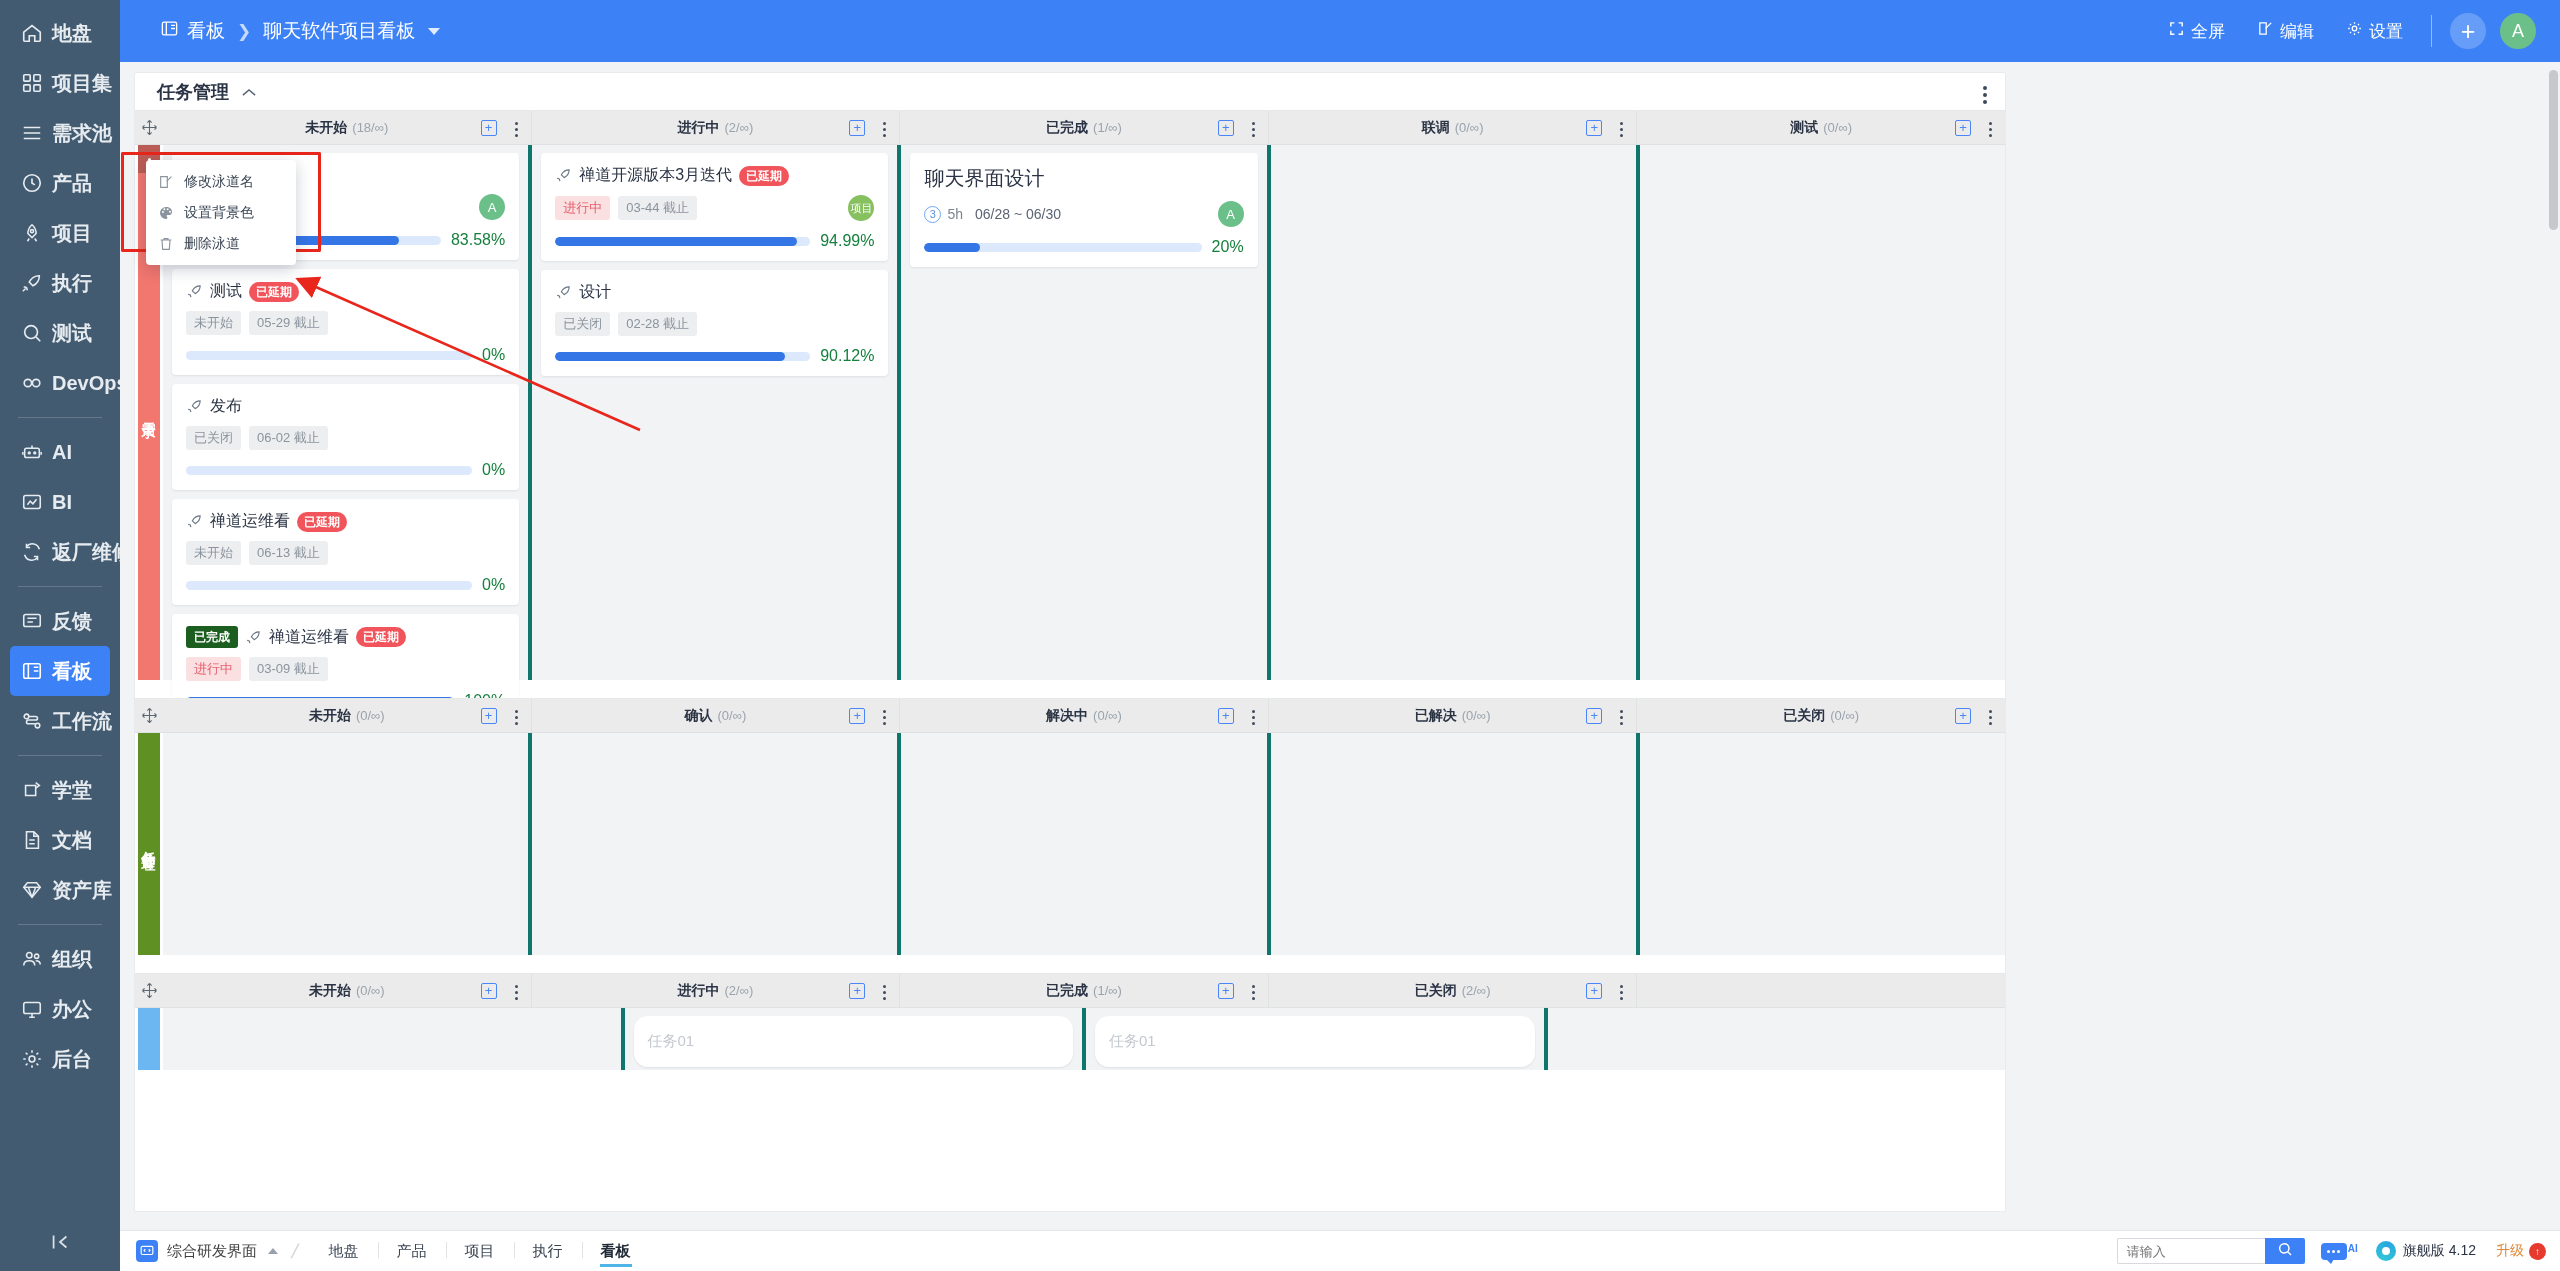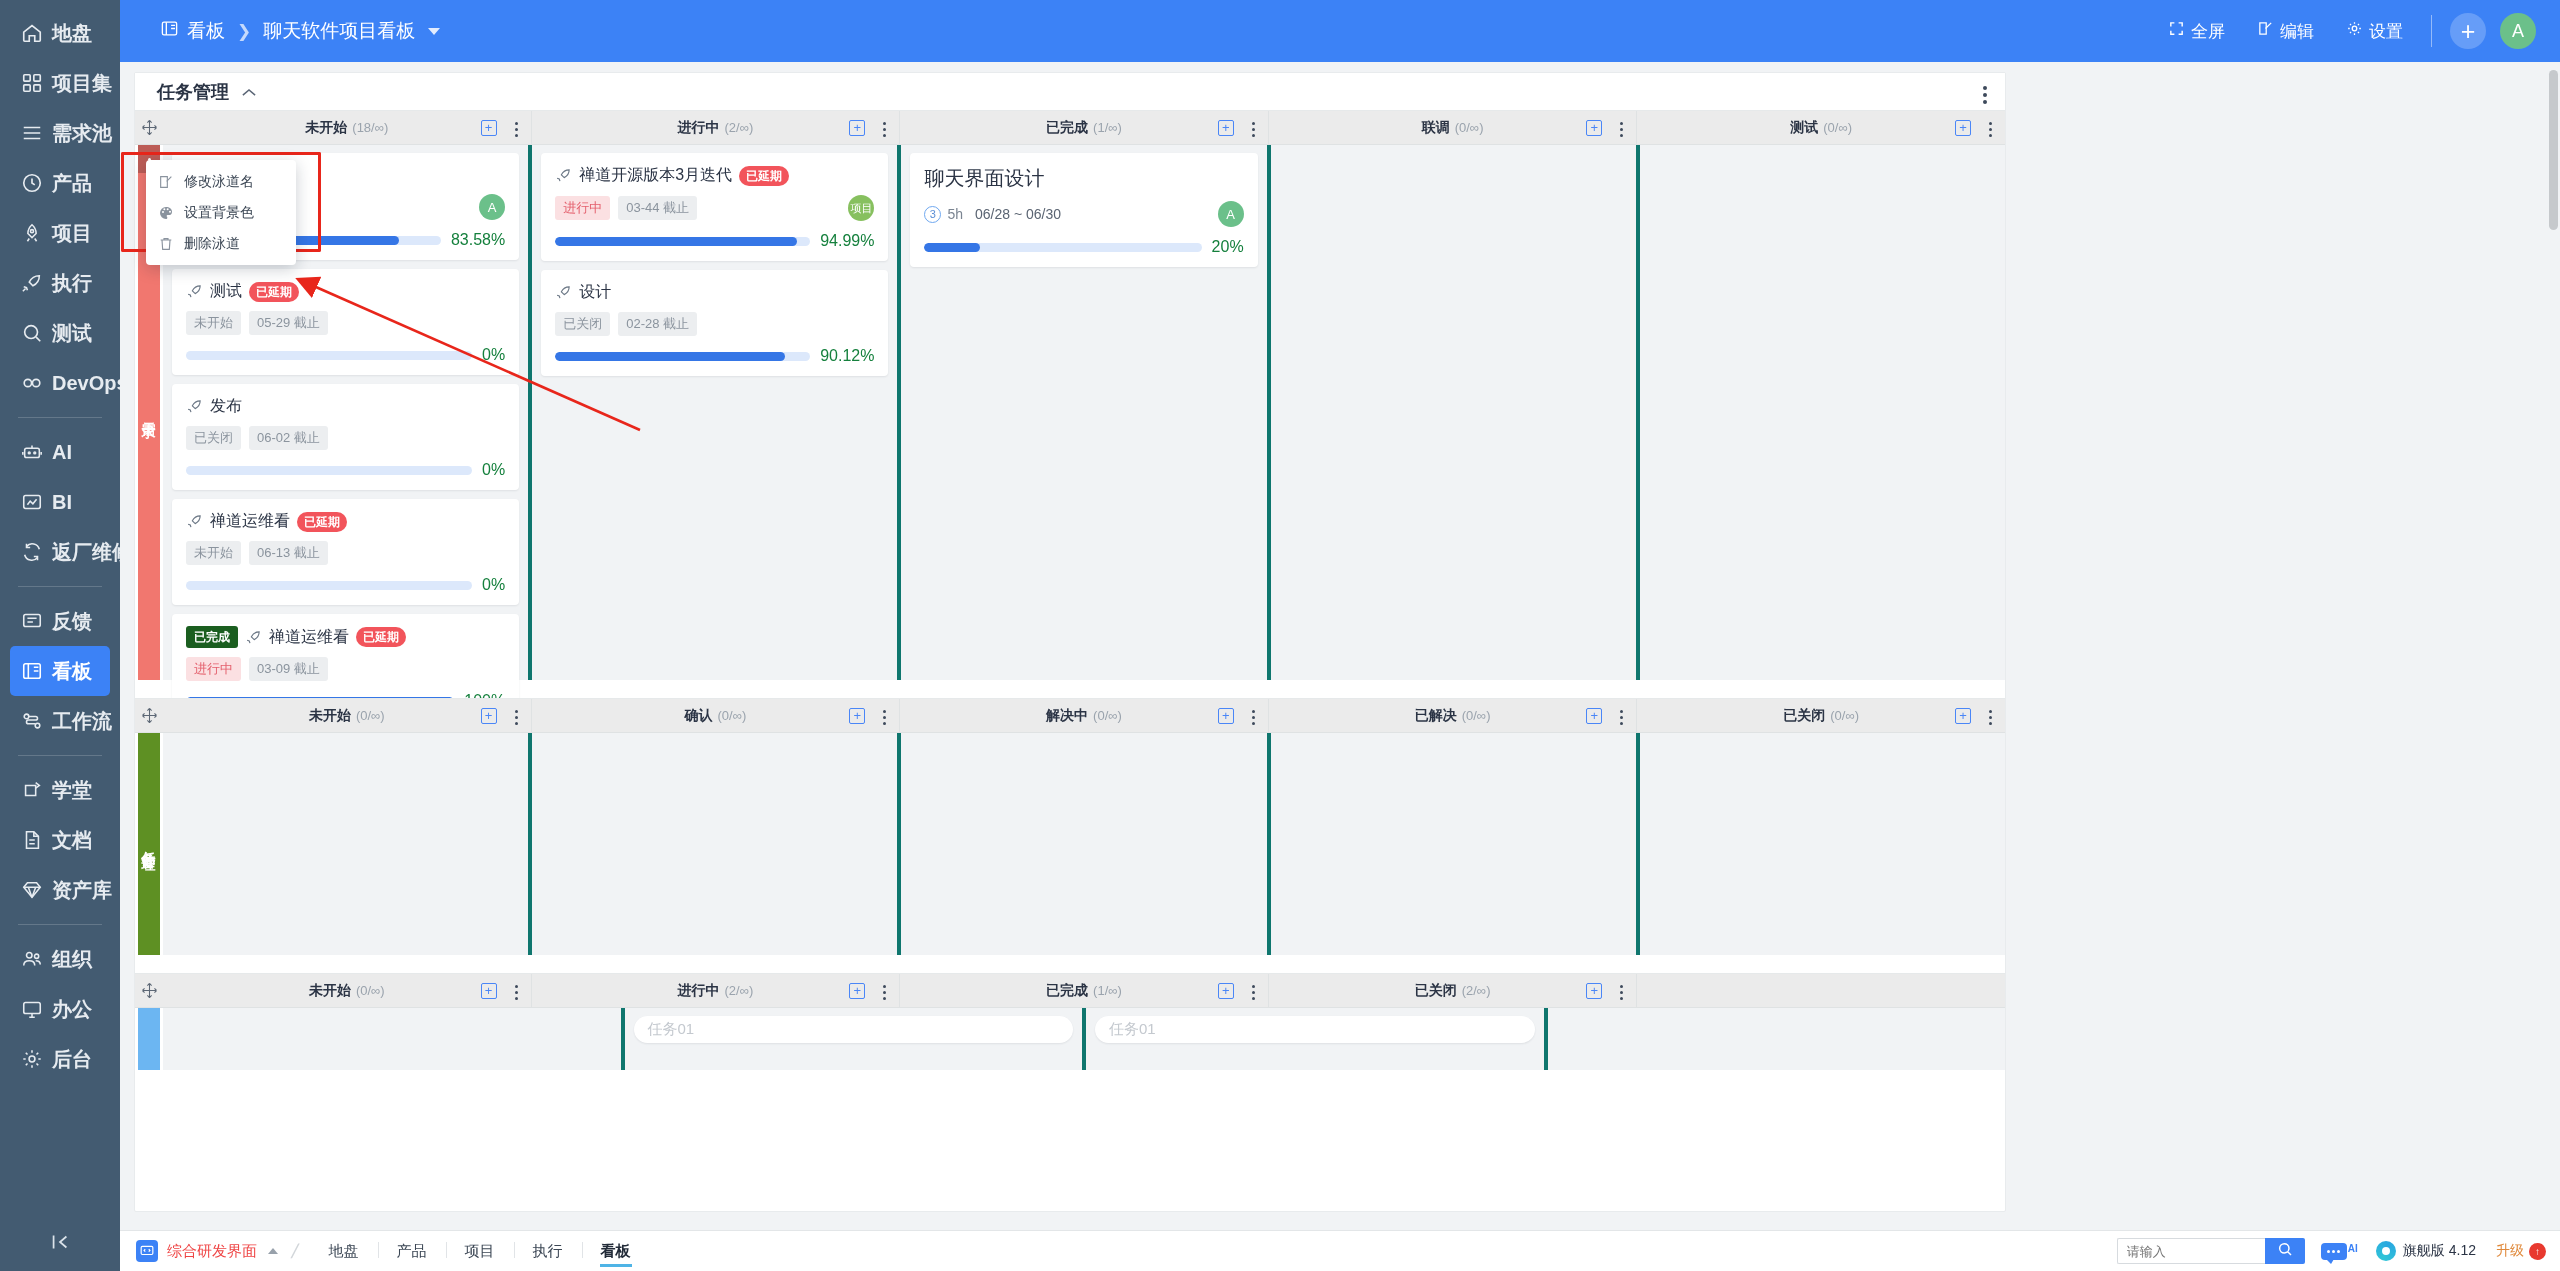--- a/index.html
+++ b/index.html
@@ -171,21 +171,21 @@
     width:26px;height:26px;border-radius:50%;background:#6bc08a;color:#fff;
     display:flex;align-items:center;justify-content:center;font-size:13px;
     margin-left:auto;
   }
   .avatar-sm.proj { background:#87c05f; font-size:11px; }
   .card-row3 { display:flex; align-items:center; gap:10px; margin-top: 11px; }
   .bar { flex:1 1 auto; height:9px; border-radius:5px; background:#dce8fb; overflow:hidden; }
   .bar > div { height:100%; background:#3576e6; border-radius:5px; }
   .pct { font-size:16px; color:#15803d; white-space:nowrap; }
   .card-blank { background:#fff; border-radius:14px; box-shadow:0 1px 2px rgba(30,40,60,.09);
-    padding: 4px 14px; margin-bottom:9px; }
+    padding: 16px 14px; margin-bottom:9px; }
   .card-blank .ph { font-size:15px; color:#c4c9cf; }
   .hours { display:flex; align-items:center; gap:6px; font-size:14px; color:#7b8592; }
   .hcircle {
     width:17px;height:17px;border-radius:50%;border:1px solid #6fa8f0; color:#5b8fd6;
     font-size:11px; display:flex; align-items:center; justify-content:center;
   }
 
   
   .ctx-highlight {
     position:absolute; left: 121px; top: 152px; width: 200px; height: 100px;
@@ -214,21 +214,21 @@
   
   .bottombar {
     height: 41px; flex:0 0 41px; background:#fff; border-top:1px solid #e3e6e8;
     display:flex; align-items:center; padding: 0 14px 0 16px;
   }
   .bb-app { display:flex; align-items:center; gap:9px; }
   .bb-logo {
     width:22px;height:22px;border-radius:4px;background:#3c82f6;color:#fff;
     display:flex;align-items:center;justify-content:center;font-size:11px;
   }
-  .bb-appname { font-size:15px; color:#ef4444; }
+  .bb-appname { font-size:15px; color:#404040; }
   .caret-up-sm { width:0;height:0;border-left:5px solid transparent;border-right:5px solid transparent;
     border-bottom:6px solid #98a1ab; margin-left:2px; }
   .bb-slash { margin: 0 12px 0 14px; color:#d2d6da; font-size:20px; transform: skewX(-14deg); }
   .bb-tabs { display:flex; align-items:center; }
   .bb-tab { font-size:15px; color:#3b4654; padding: 0 19px; position:relative; line-height:40px; }
   .bb-tab + .bb-tab::before {
     content:''; position:absolute; left:0; top:11px; height:16px; width:1px; background:#e1e4e7;
   }
   .bb-tab.active { font-weight:bold; color:#222b38; }
   .bb-tab.active::after {

